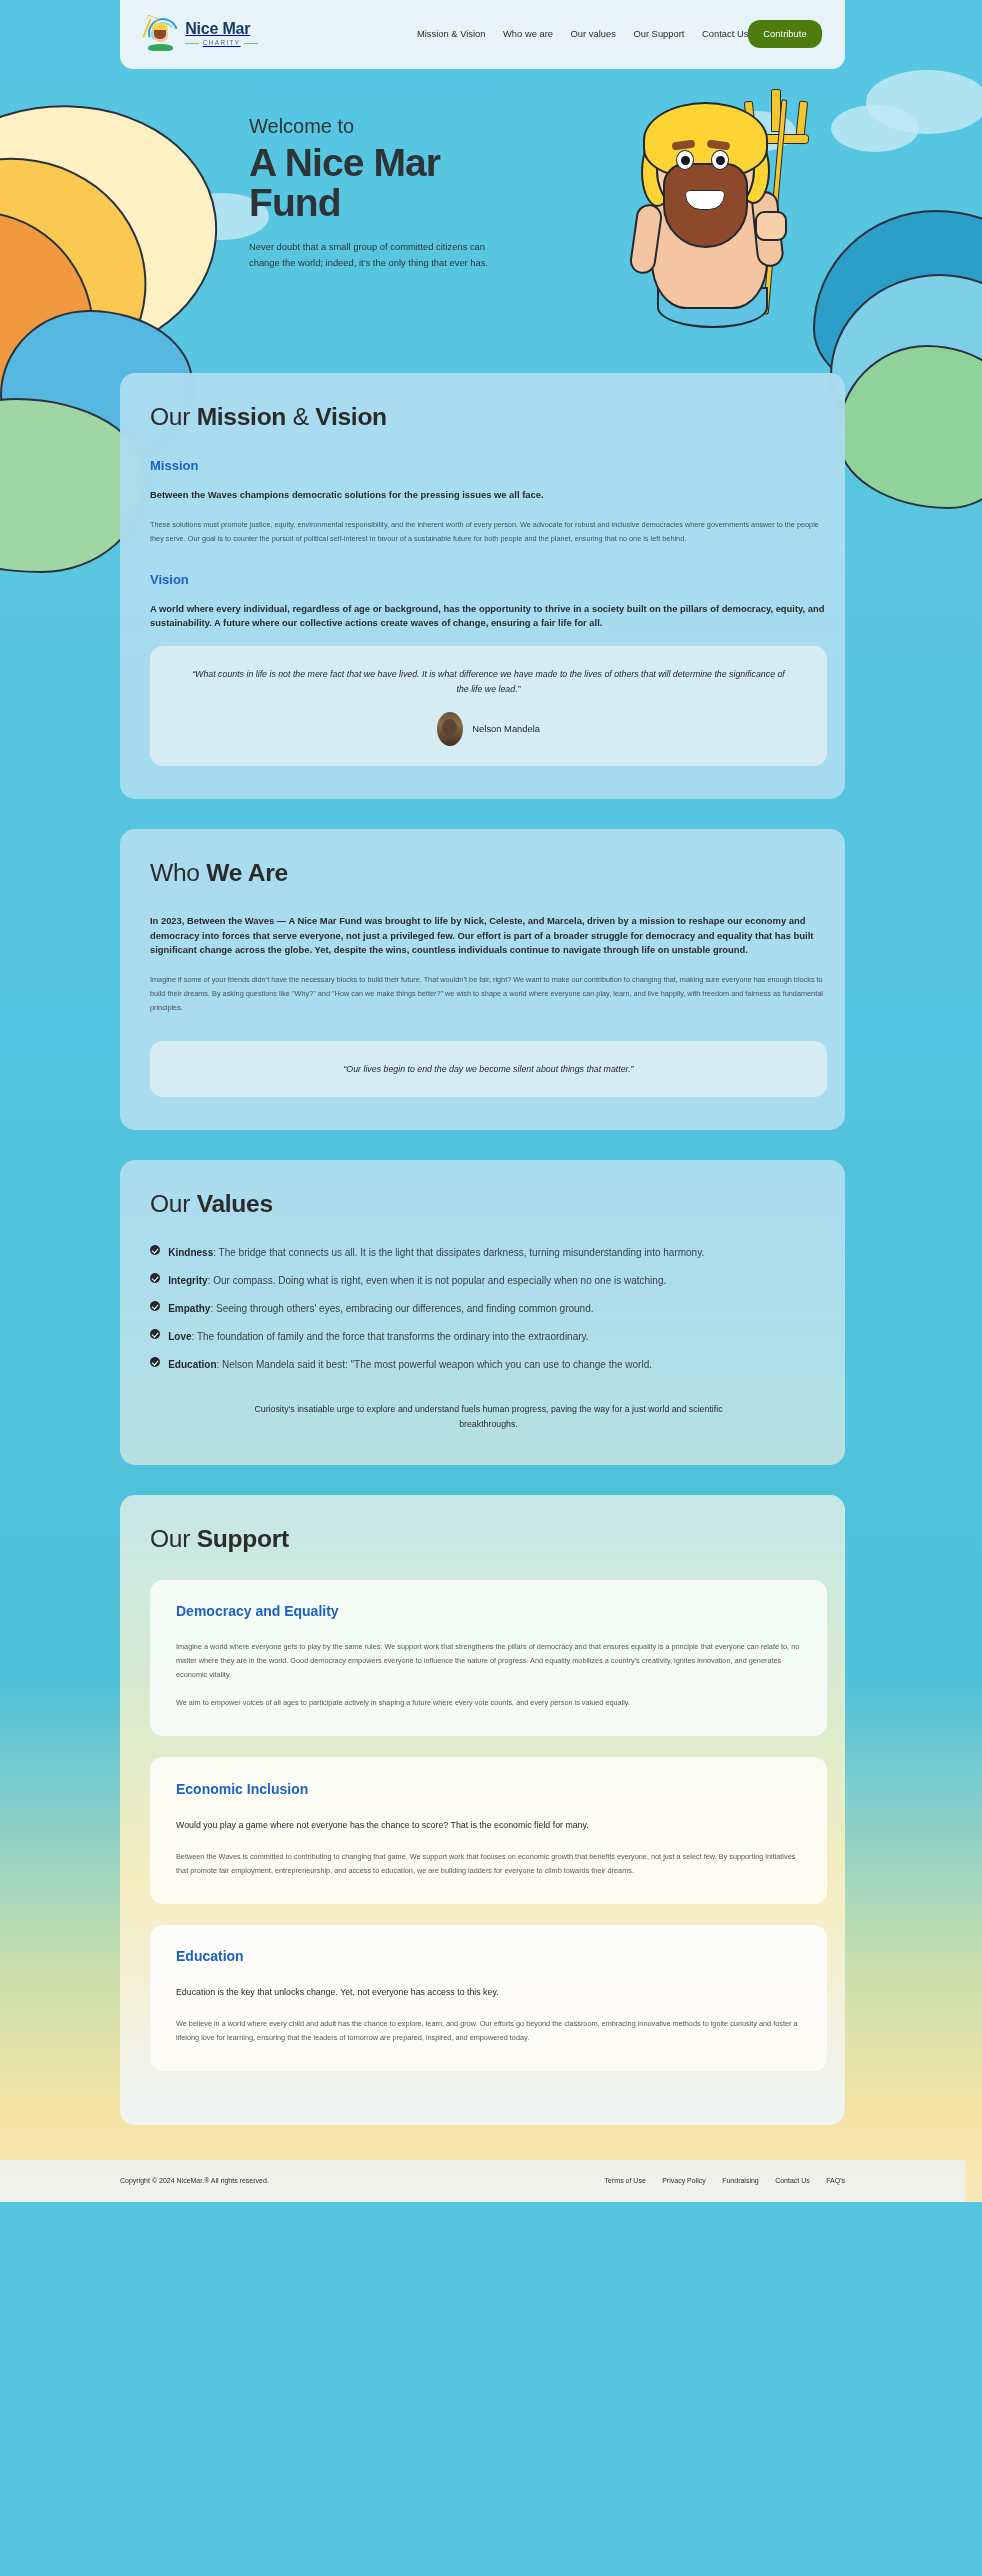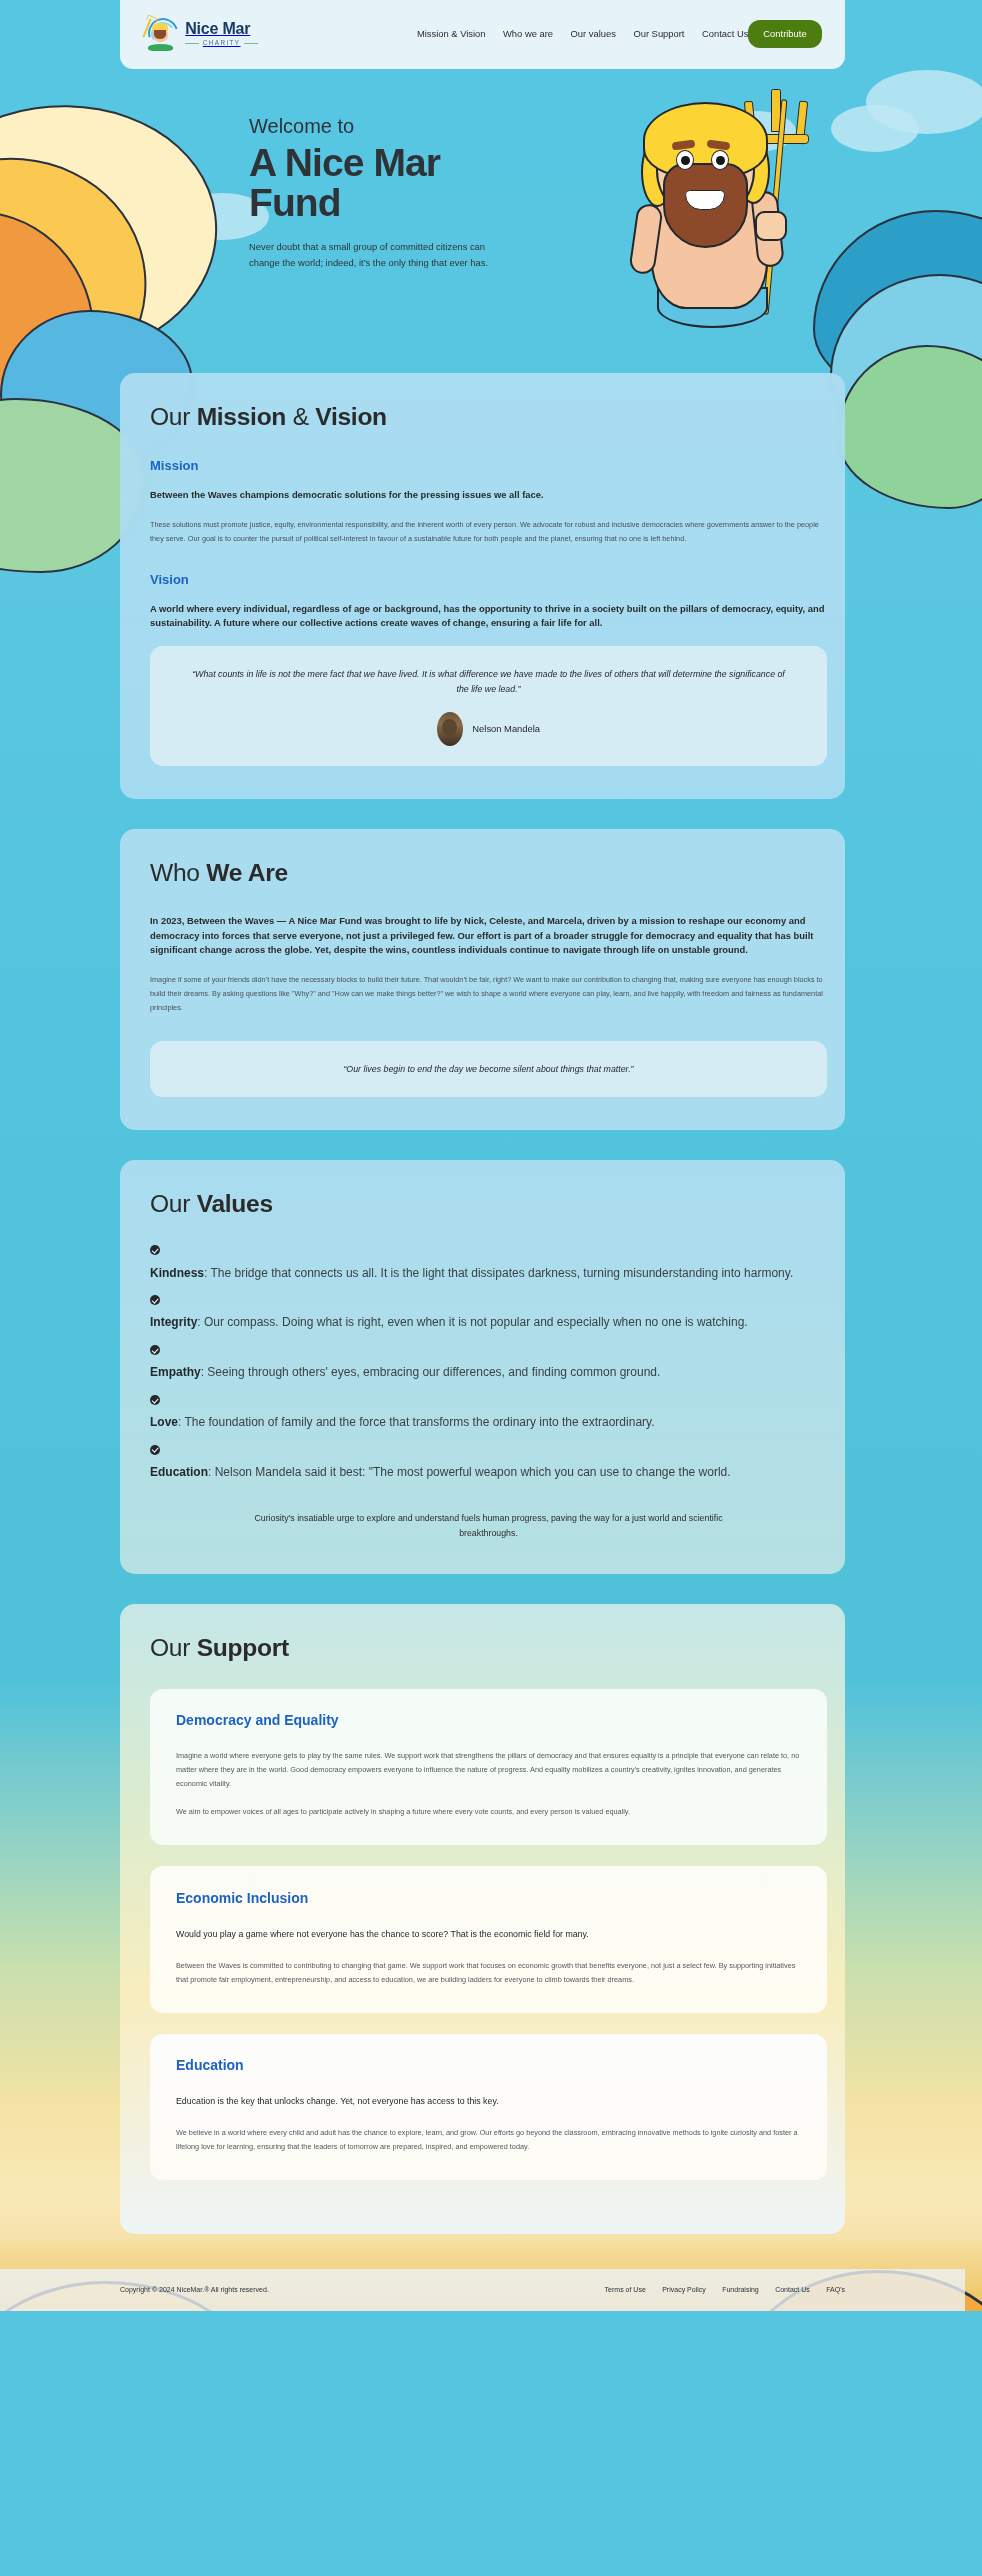--- a/index.html
+++ b/index.html
@@ -174,21 +174,21 @@
   .quote-by { display:flex; align-items:center; justify-content:center; gap:9.4px; margin-top: 15px; }
   .avatar { width: 26px; height: 34px; border-radius: 50%; overflow:hidden; position:relative; flex:0 0 26px; }
   .av-mandela { background: linear-gradient(180deg,#6b5338 0%, #8a6c46 35%, #3d2f22 100%); }
   .av-mandela:after { content:""; position:absolute; left:5.3px; top:7px; width:15px; height:17.5px; background:#5b4632; border-radius:50%; }
   .av-mlk { background: linear-gradient(180deg,#4a4a4a 0%, #6e6e6e 45%, #2d2d2d 100%); }
   .av-mlk:after { content:""; position:absolute; left:5.8px; top:7.6px; width:14px; height:16.4px; background:#5d5d5d; border-radius:50%; }
   .quote-name { font-size: 9.4px; font-weight: 400; color:#23282d; }
 
   
   .values-list { list-style:none; display:flex; flex-direction:column; gap: 13px; }
-  .value-item { display:flex; align-items:flex-start; gap: 8.2px; font-size: 12px; line-height:1.5; color:#3b4146;flex-direction:column; }
+  .value-item { display:flex; align-items:flex-start; gap: 8.2px; font-size: 10px; line-height:1.5; color:#3b4146; }
   .check-icon {
     flex:0 0 10px; width:10px; height:10px; margin-top:0.6px;
     background:#23282d; border-radius:50%; position:relative;
   }
   .check-icon:after {
     content:""; position:absolute; left:2.9px; top:1.8px; width:2.9px; height:5.3px;
     border:solid #fff; border-width:0 1.2px 1.2px 0; transform: rotate(42deg);
   }
   .value-item b { color:#23282d; font-weight:800; }
   .values-closing {

